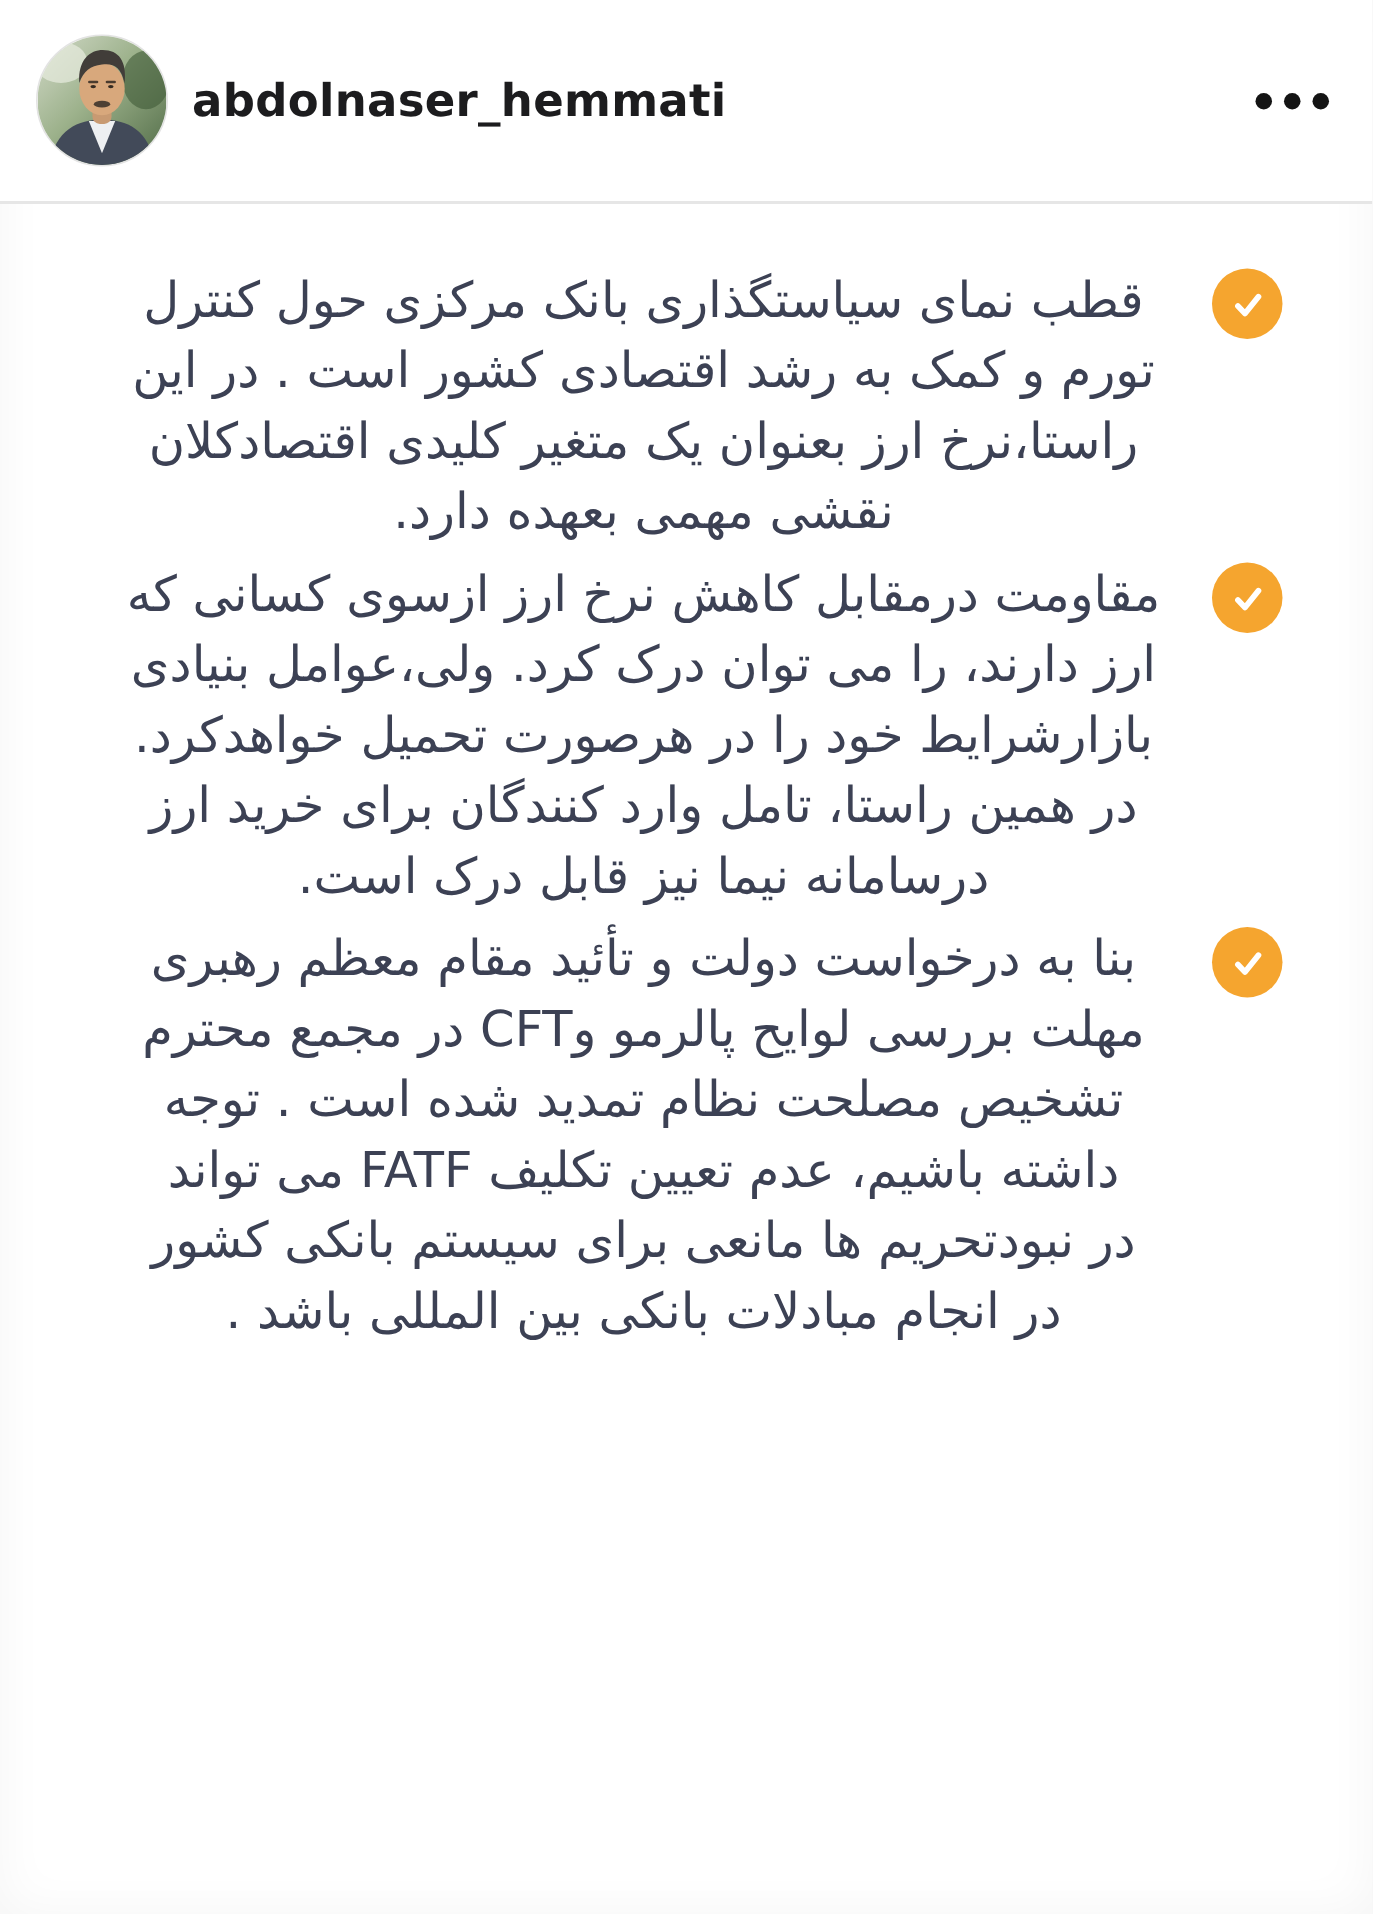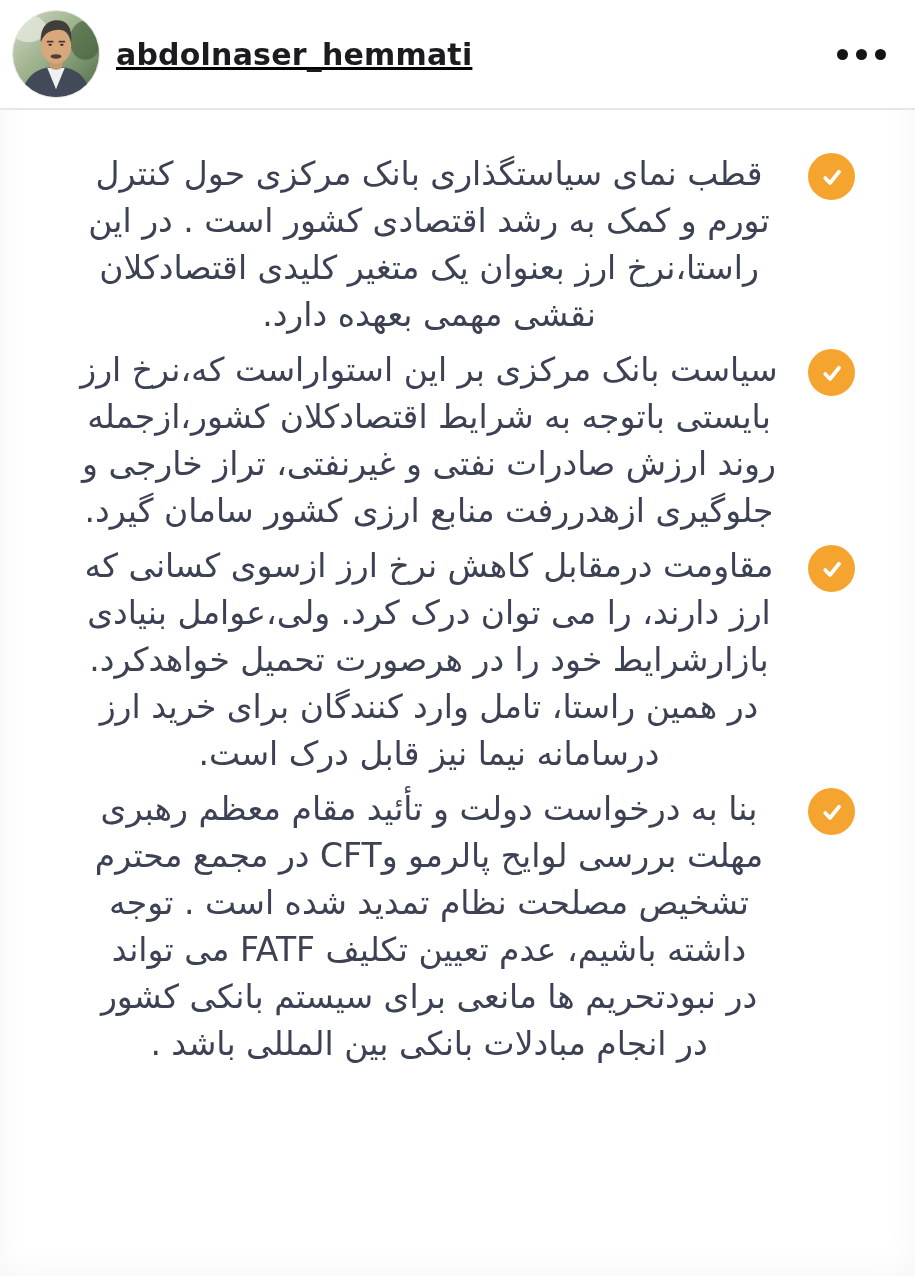--- a/index.html
+++ b/index.html
@@ -10,27 +10,26 @@
   }
   .page{
     position:relative;
     width:915px;height:1276px;
     background:var(--bg,#ffffff);
     overflow:hidden;
     box-shadow:inset 0 0 34px rgba(0,0,0,0.045);
   }
   
   .header{
-    height:108px;
+    height:134px;
     display:flex;
     align-items:center;
-    padding:0 27px 0 12px;
+    padding:0 27px 0 24px;
     box-sizing:border-box;
     background:var(--bg,#ffffff);
-    text-decoration:underline;
   }
   .avatar{
     width:88px;height:88px;
     border-radius:50%;
     overflow:hidden;
     flex:0 0 auto;
     border:1px solid #e3e3e3;
     box-sizing:border-box;
     cursor:pointer;
   }
@@ -149,31 +148,20 @@
       <svg viewBox="0 0 24 24" aria-hidden="true">
         <path d="M6.6 12.8 L10.4 16.8 L17.6 7.8" fill="none" stroke="#ffffff" stroke-width="3" stroke-linecap="round" stroke-linejoin="round"></path>
       </svg>
     </span>
     <p class="para-text">قطب نمای سیاستگذاری بانک مرکزی حول کنترل
 تورم و کمک به رشد اقتصادی کشور است . در این
 راستا،نرخ ارز بعنوان یک متغیر کلیدی اقتصادکلان
 نقشی مهمی بعهده دارد.</p>
   </section>
 
-  <section class="para">
-    <span class="badge">
-      <svg viewBox="0 0 24 24" aria-hidden="true">
-        <path d="M6.6 12.8 L10.4 16.8 L17.6 7.8" fill="none" stroke="#ffffff" stroke-width="3" stroke-linecap="round" stroke-linejoin="round"></path>
-      </svg>
-    </span>
-    <p class="para-text">سیاست بانک مرکزی بر این استواراست که،نرخ ارز
-بایستی باتوجه به شرایط اقتصادکلان کشور،ازجمله
-روند ارزش صادرات نفتی و غیرنفتی، تراز خارجی و
-جلوگیری ازهدررفت منابع ارزی کشور سامان گیرد.</p>
-  </section>
 
   <section class="para">
     <span class="badge">
       <svg viewBox="0 0 24 24" aria-hidden="true">
         <path d="M6.6 12.8 L10.4 16.8 L17.6 7.8" fill="none" stroke="#ffffff" stroke-width="3" stroke-linecap="round" stroke-linejoin="round"></path>
       </svg>
     </span>
     <p class="para-text">مقاومت درمقابل کاهش نرخ ارز ازسوی کسانی که
 ارز دارند، را می توان درک کرد. ولی،عوامل بنیادی
 بازارشرایط خود را در هرصورت تحمیل خواهدکرد.

